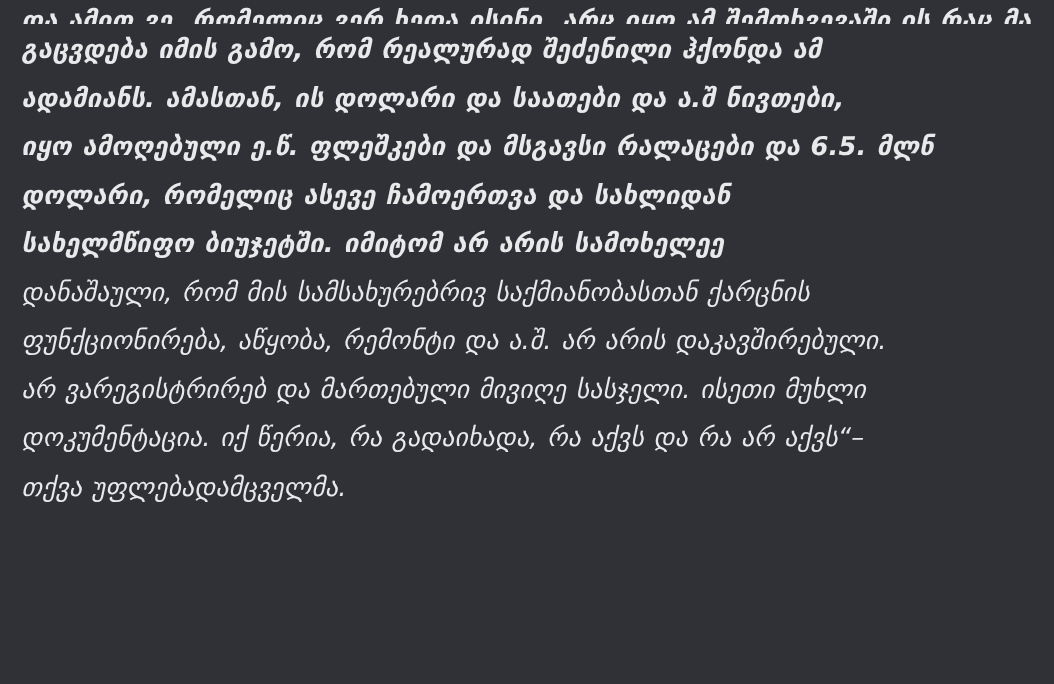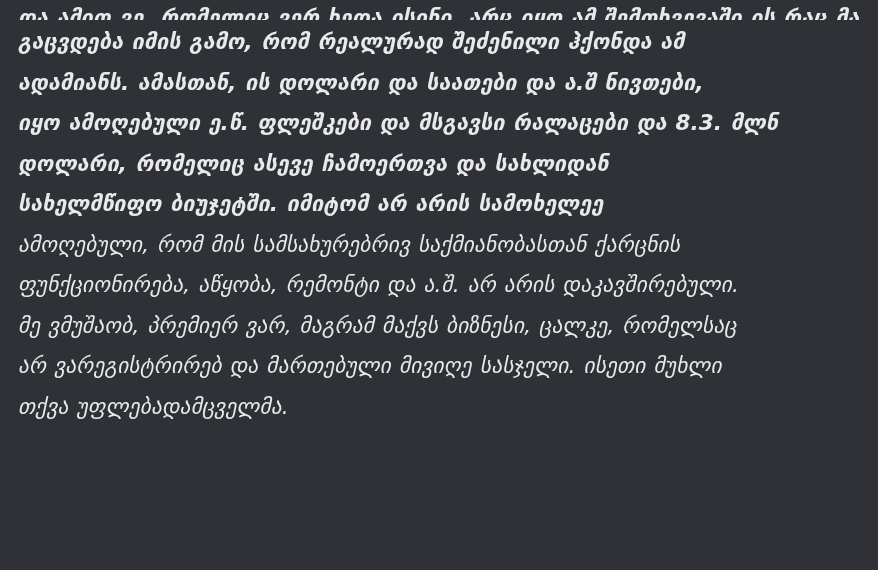--- a/index.html
+++ b/index.html
@@ -50,22 +50,22 @@
   }
 </style>
 </head>
 <body style="background: rgb(47, 49, 55);">
 
 <div class="page">
   <div class="text-block" id="text-block" style="color: rgb(232, 233, 234);">
       <span class="line bold clipped-top">და ამით ვე, რომელიც ვერ ხედა ისინი. არც იყო ამ შემთხვევაში ის რაც მართებული</span>
       <span class="line bold">გაცვდება იმის გამო, რომ რეალურად შეძენილი ჰქონდა ამ</span>
       <span class="line bold">ადამიანს. ამასთან, ის დოლარი და საათები და ა.შ ნივთები,</span>
-      <span class="line bold">იყო ამოღებული ე.წ. ფლეშკები და მსგავსი რალაცები და 8.3. მლნ</span>
+      <span class="line bold">იყო ამოღებული ე.წ. ფლეშკები და მსგავსი რალაცები და 6.5. მლნ</span>
       <span class="line bold">დოლარი, რომელიც ასევე ჩამოერთვა და სახლიდან</span>
       <span class="line bold">სახელმწიფო ბიუჯეტში. იმიტომ არ არის სამოხელეე</span>
-      <span class="line">ამოღებული, რომ მის სამსახურებრივ საქმიანობასთან ქარცნის</span>
+      <span class="line">დანაშაული, რომ მის სამსახურებრივ საქმიანობასთან ქარცნის</span>
       <span class="line">ფუნქციონირება, აწყობა, რემონტი და ა.შ. არ არის დაკავშირებული.</span>
-      <span class="line">მე ვმუშაობ, პრემიერ ვარ, მაგრამ მაქვს ბიზნესი, ცალკე, რომელსაც</span>
       <span class="line">არ ვარეგისტრირებ და მართებული მივიღე სასჯელი. ისეთი მუხლი</span>
+      <span class="line">დოკუმენტაცია. იქ წერია, რა გადაიხადა, რა აქვს და რა არ აქვს“–</span>
       <span class="line last">თქვა უფლებადამცველმა.</span>
     </div>
 </div>
 
 </body></html>

